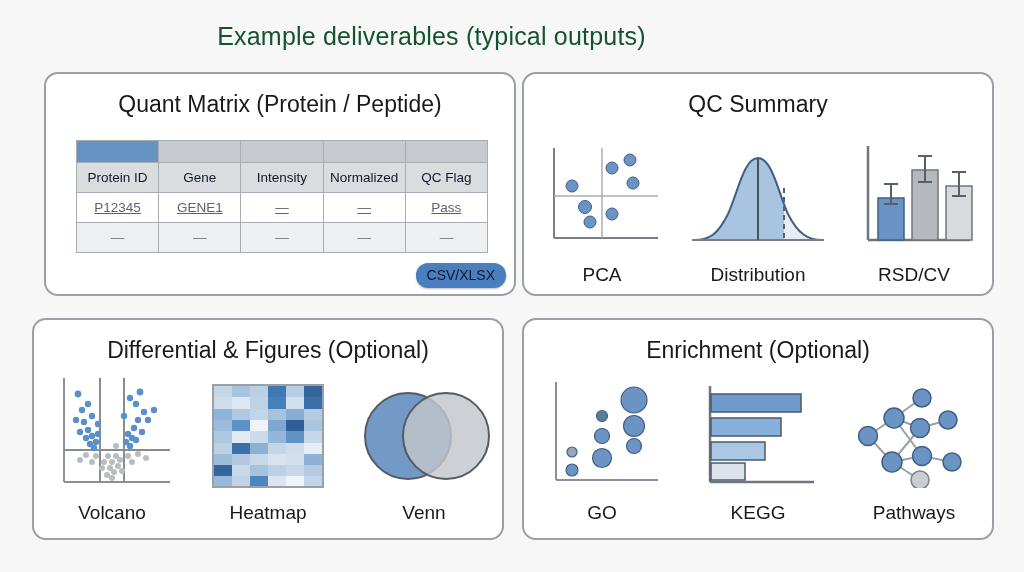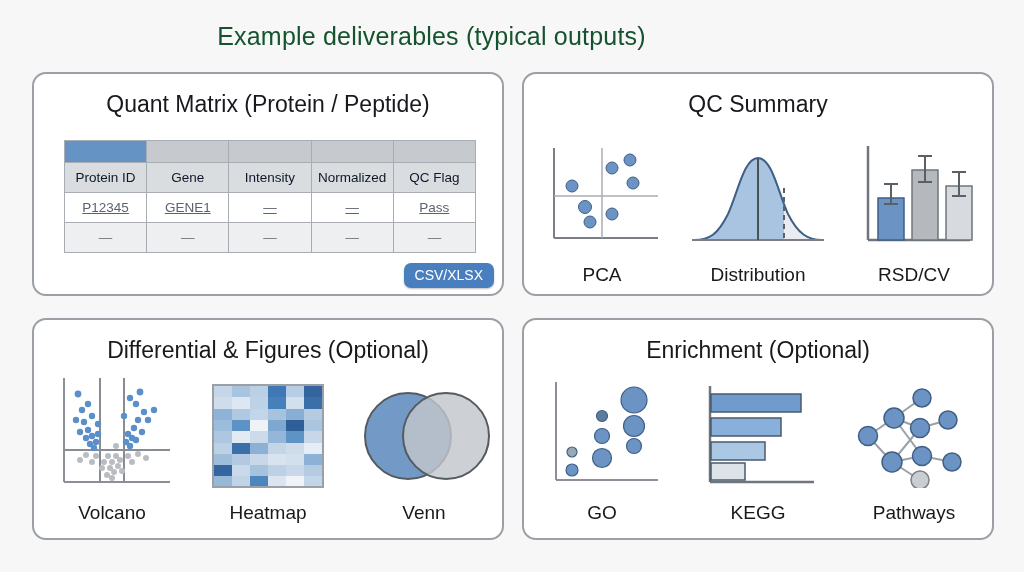--- a/index.html
+++ b/index.html
@@ -15,21 +15,21 @@
     position: absolute; top: 22px; left: 0; width: 823px;
     text-align: center; font-size: 25px; color: #14532d; letter-spacing: .2px; margin-left: 20px;
   }
 
   .card {
     position: absolute;
     background: #ffffff;
     border: 2px solid #9aa0a6;
     border-radius: 14px;
   }
-  #card-quant      { left: 32px;  top: 72px;  width: 472px; height: 224px; }
+  #card-quant      { left: 44px;  top: 72px;  width: 472px; height: 224px; }
   #card-qc         { left: 522px; top: 72px;  width: 472px; height: 224px; }
   #card-diff       { left: 32px;  top: 318px; width: 472px; height: 222px; }
   #card-enrich     { left: 522px; top: 318px; width: 472px; height: 222px; }
 
   .card-title {
     text-align: center; font-size: 23px; color: #17191c;
     margin-top: 17px; white-space: nowrap;
   }
 
   
@@ -38,22 +38,22 @@
   table.qm td { border: 1px solid #a7adb3; height: 30px; text-align: center;
                 font-size: 13.5px; color: #3c4043; }
   tr.accent td { height: 22px; background: #c6cace; border-color: #a7adb3; }
   tr.accent td.blue { background: #6593c4; }
   tr.head td { background: #dadde0; font-size: 13.5px; color: #0f172a; }
   tr.r1 td { background: #ffffff; color: #5f6368; text-decoration: underline; }
   tr.r2 td { background: #eeeff1; color: #70757a; }
 
   .badge {
     position: absolute; right: 8px; bottom: 6px;
-    background: #4a7fbf; color: #ffffff;
-    font-size: 14px; padding: 4px 11px 5px; border-radius: 7px;
+    background: #4a7fbf; color: #0f172a;
+    font-size: 14px; padding: 4px 11px 5px; border-radius: 12px;
     box-shadow: 0 1px 2px rgba(0,0,0,.25);
   }
 
   
   .figrow { position: absolute; left: 0; top: 58px; width: 100%;
             display: flex; justify-content: space-around; align-items: flex-end; }
   .fig { width: 150px; display: flex; flex-direction: column; align-items: center; }
   .fig .canvas { height: 112px; display: flex; align-items: flex-end; justify-content: center; }
   .fig .cap { margin-top: 14px; font-size: 19px; color: #17191c; white-space: nowrap; }
   .figrow.tall { top: 56px; }

